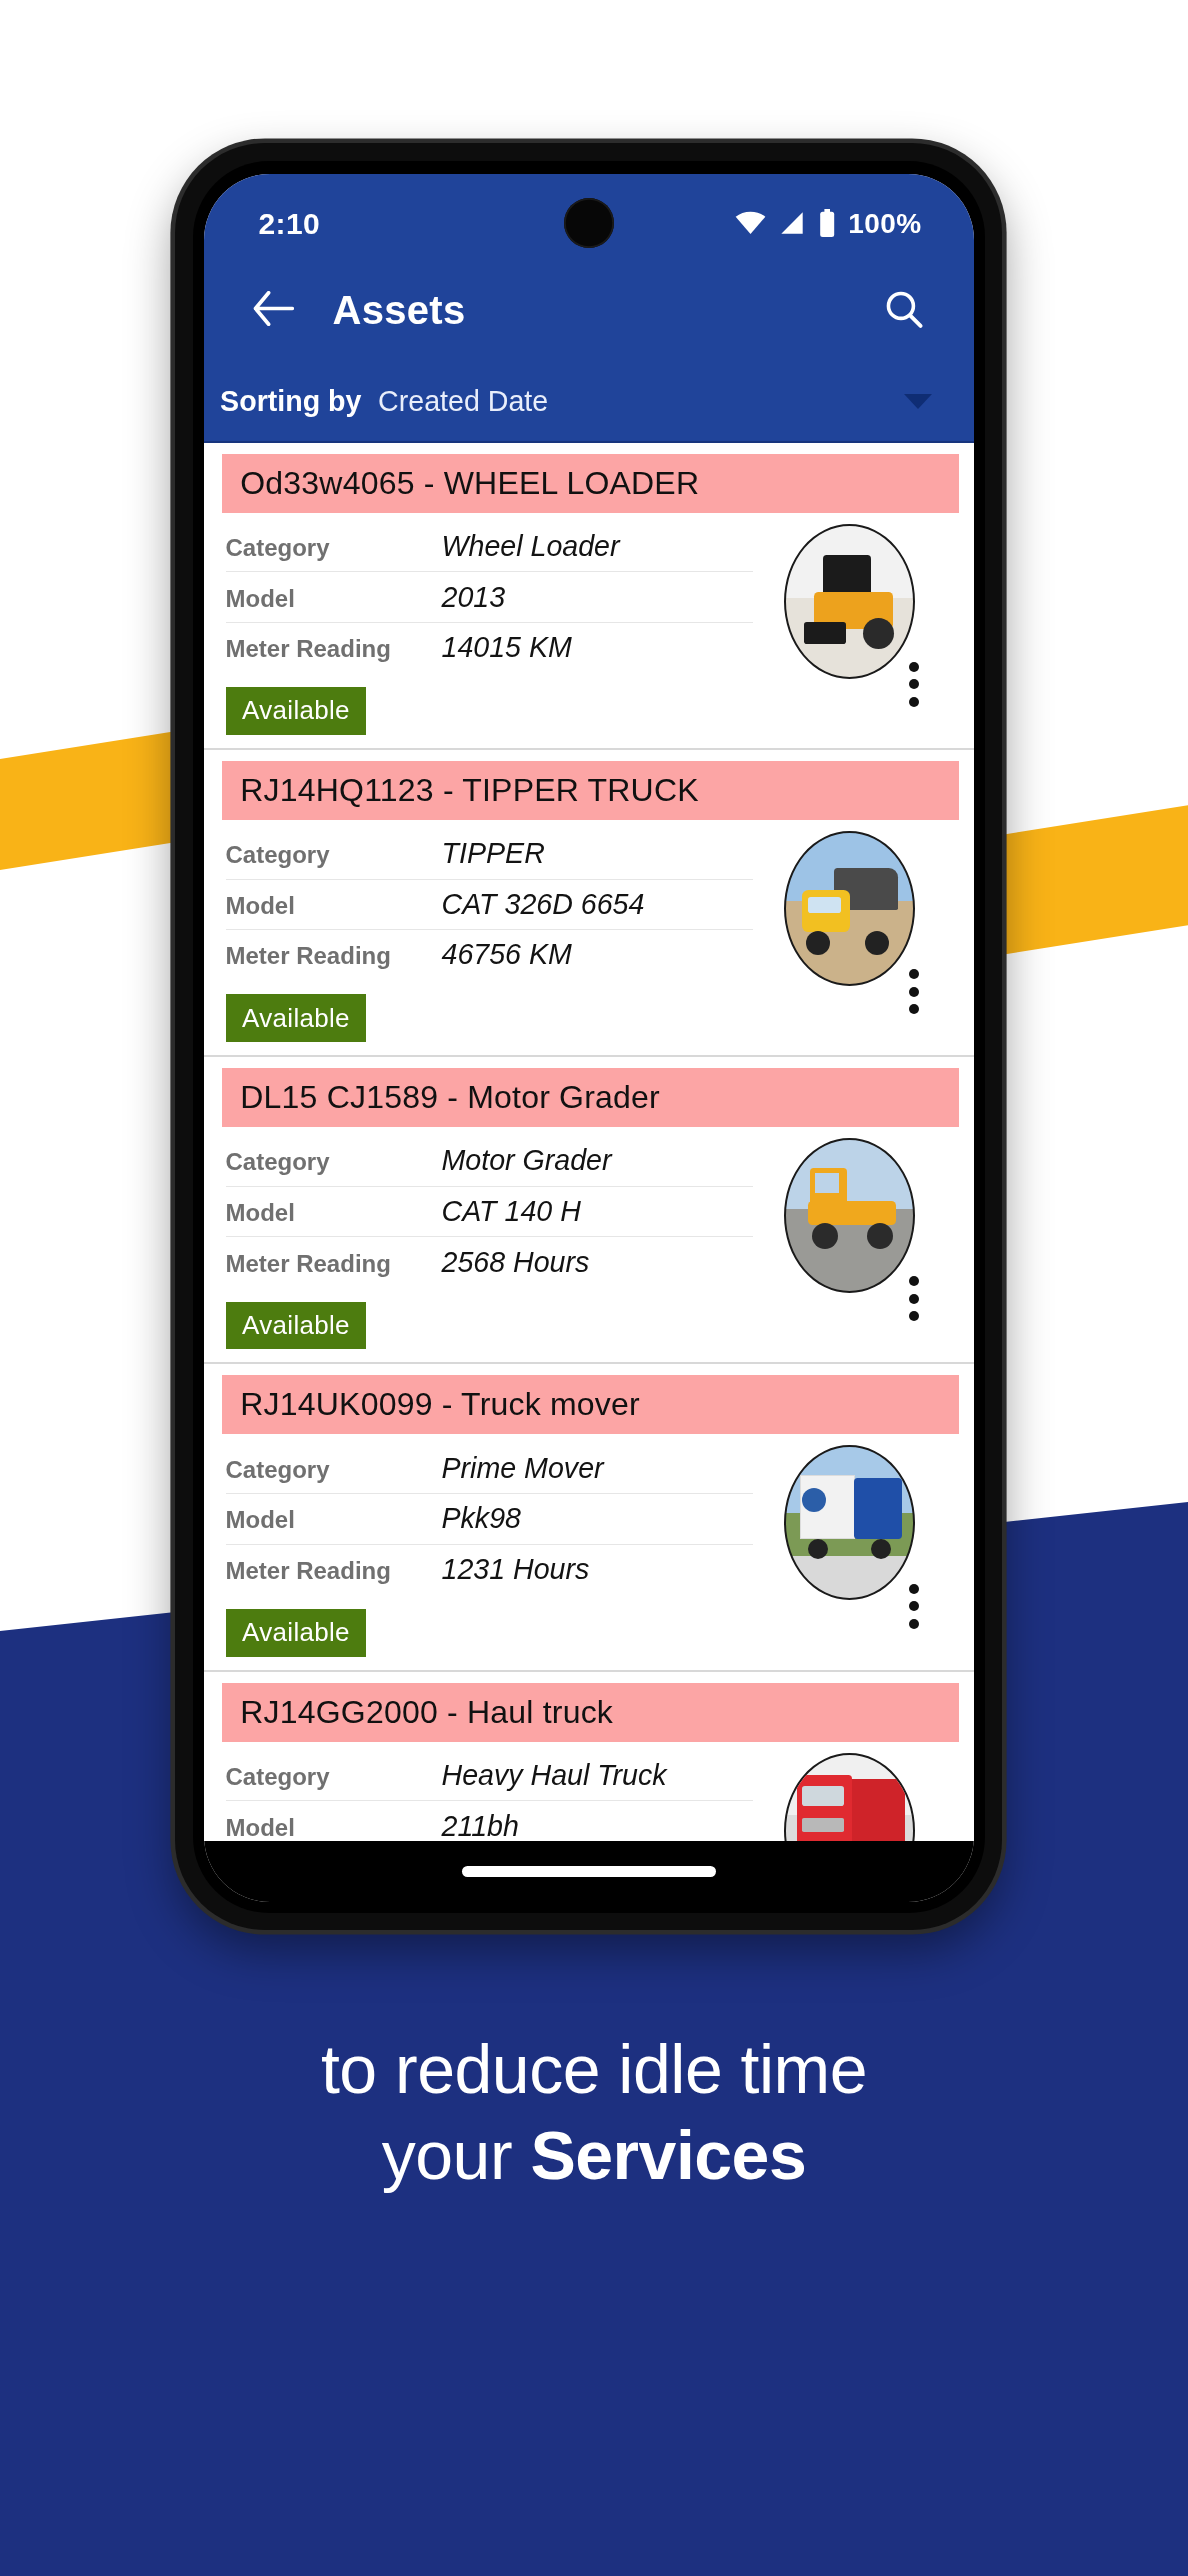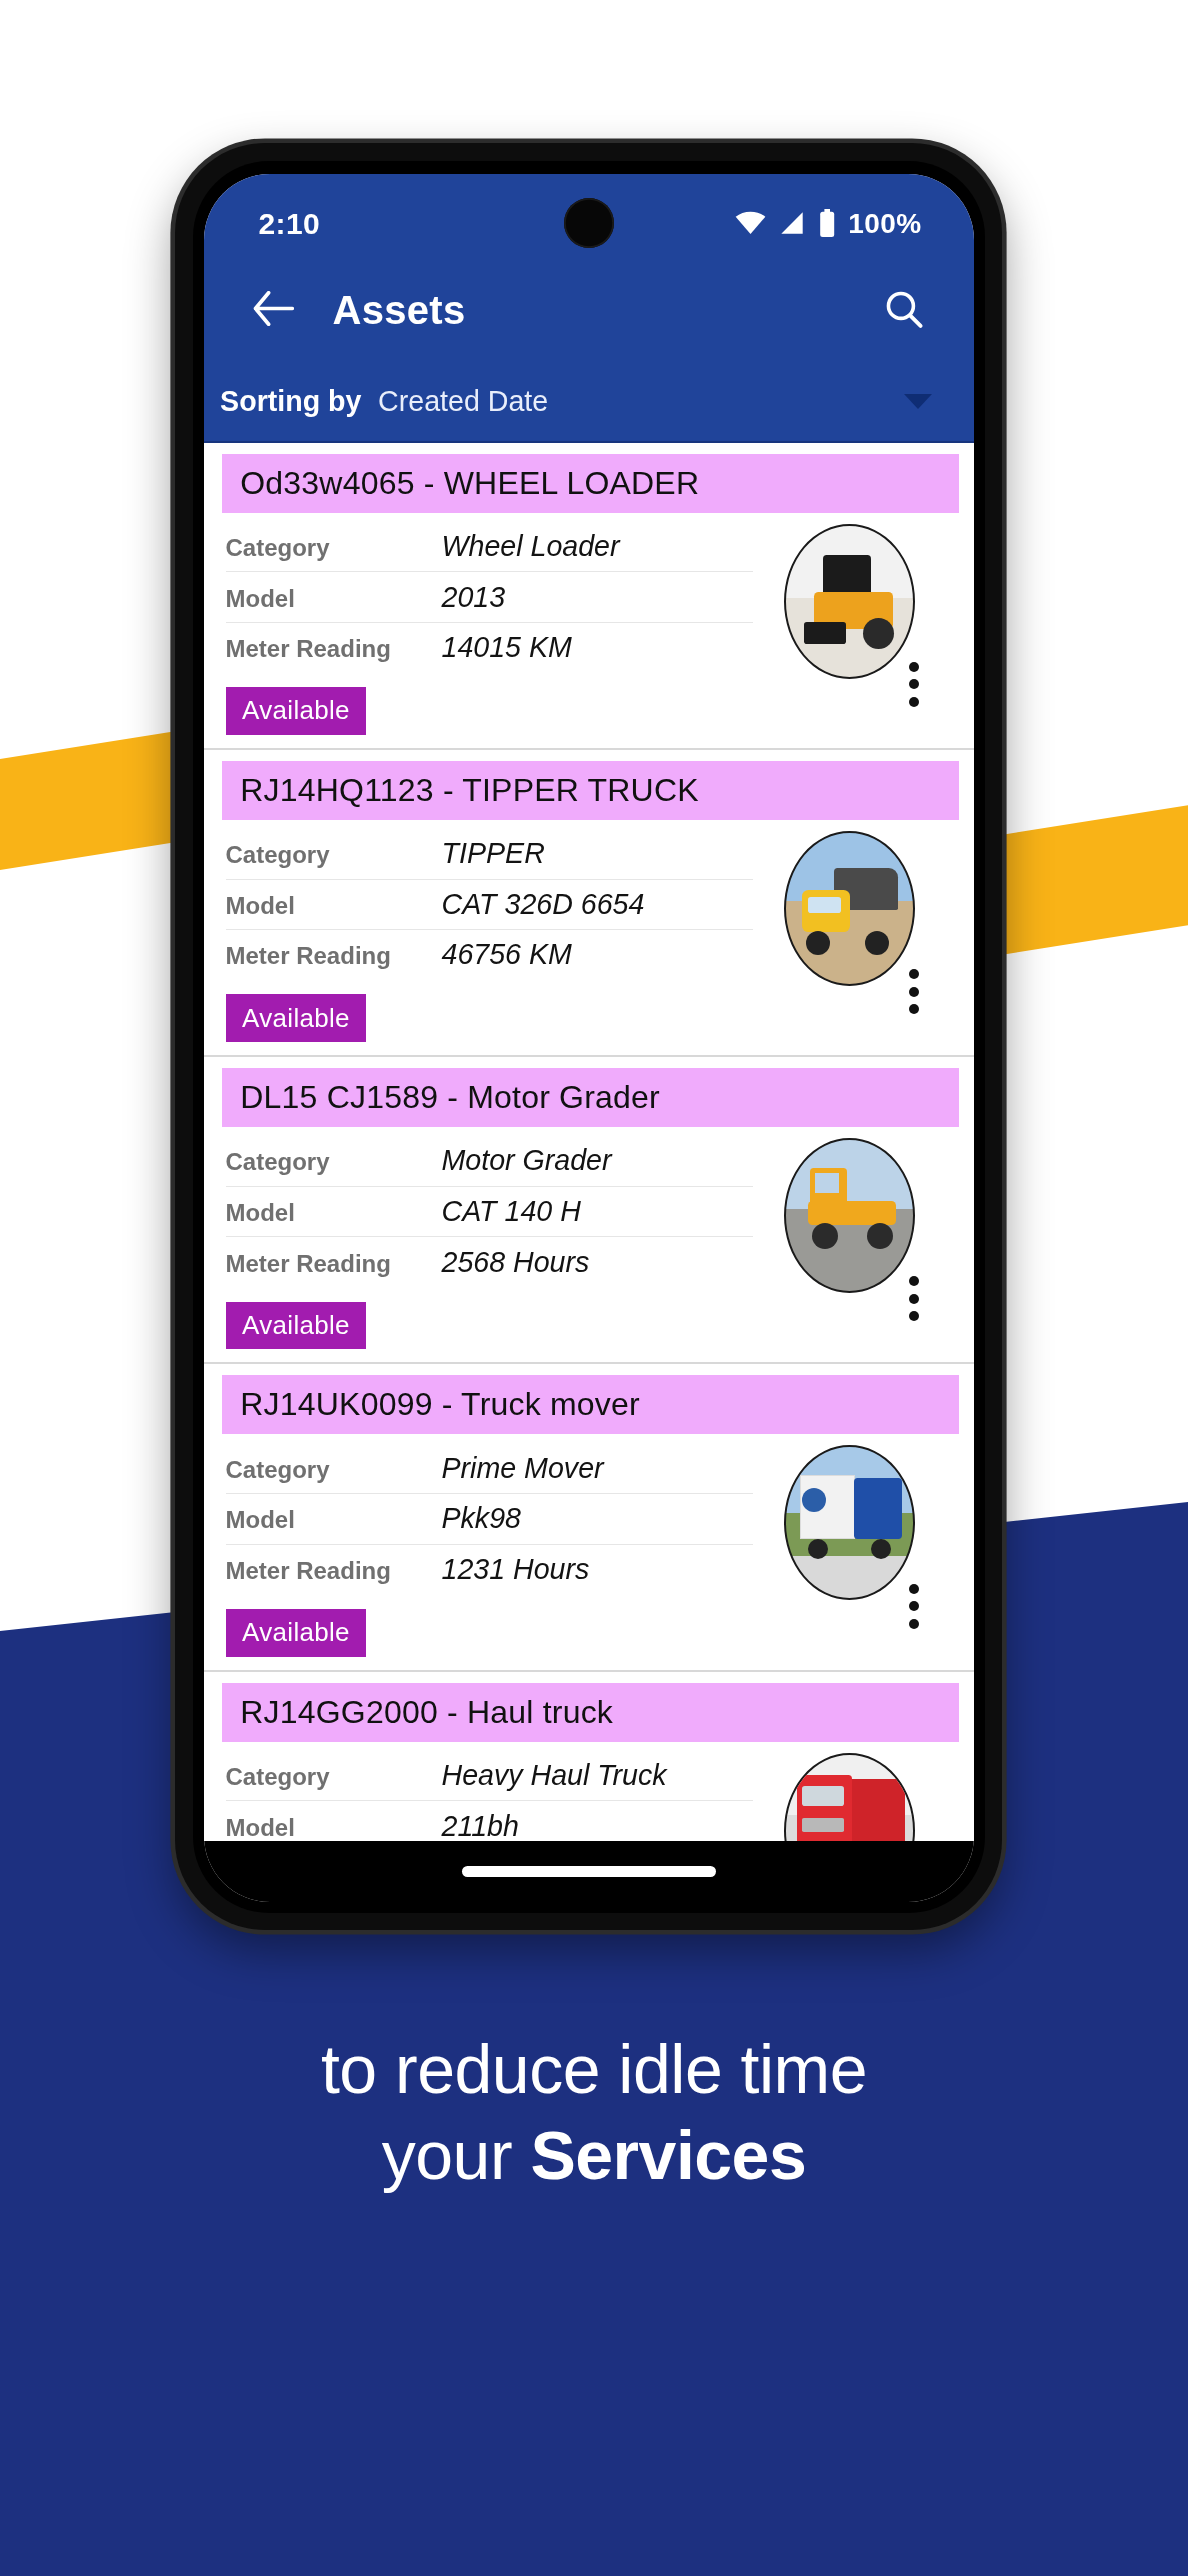--- a/index.html
+++ b/index.html
@@ -102,42 +102,42 @@
 
   
   .list{ flex:1; background:#ffffff; overflow:hidden; position:relative; }
   .card{
     background:#fff;
     border-bottom:2.8px solid #d8d8d8;
     padding:0 0 13px 0;
     position:relative;
   }
   .card-head{
-    background:#f0abfc;
+    background:#fca5a5;
     margin:11px 14.7px 0 18.4px;
     padding:11px 16.6px 11px 18.4px;
     font-size:32px; font-weight:400; color:#111;
     letter-spacing:0.2px;
   }
   .card-body{ display:flex; }
   .fields{ flex:1; padding:9.2px 0 0 22px; }
   .frow{
     display:flex; align-items:baseline; gap:24px;
     border-bottom:1.8px solid #e6e6e6;
     padding:8.3px 0 8.3px 0;
     max-width:544px;
   }
   .frow:last-of-type{ border-bottom:none; }
   .fkey{ width:192px; font-size:24px; color:#707070; font-weight:700; flex:0 0 auto; }
   .fval{ font-size:28.6px; color:#131313;font-style:italic; }
   .badge{
     display:inline-block; margin-top:14.7px; padding:8.3px 16.6px;
     font-size:26px; color:#ffffff; letter-spacing:0.3px;
   }
-  .badge.available{ background:#a21caf; }
+  .badge.available{ background:#4d7c0f; }
   .thumb-wrap{ width:221px; flex:0 0 auto; position:relative; }
   .thumb{
     position:absolute; left:31px; top:11px;
     width:131px; height:155px; border-radius:50%;
     border:2.8px solid #1a1a1a; overflow:hidden;
   }
   .kebab{
     position:absolute; right:55px; bottom:28px;
     display:flex; flex-direction:column; gap:7.4px; align-items:center;
   }

